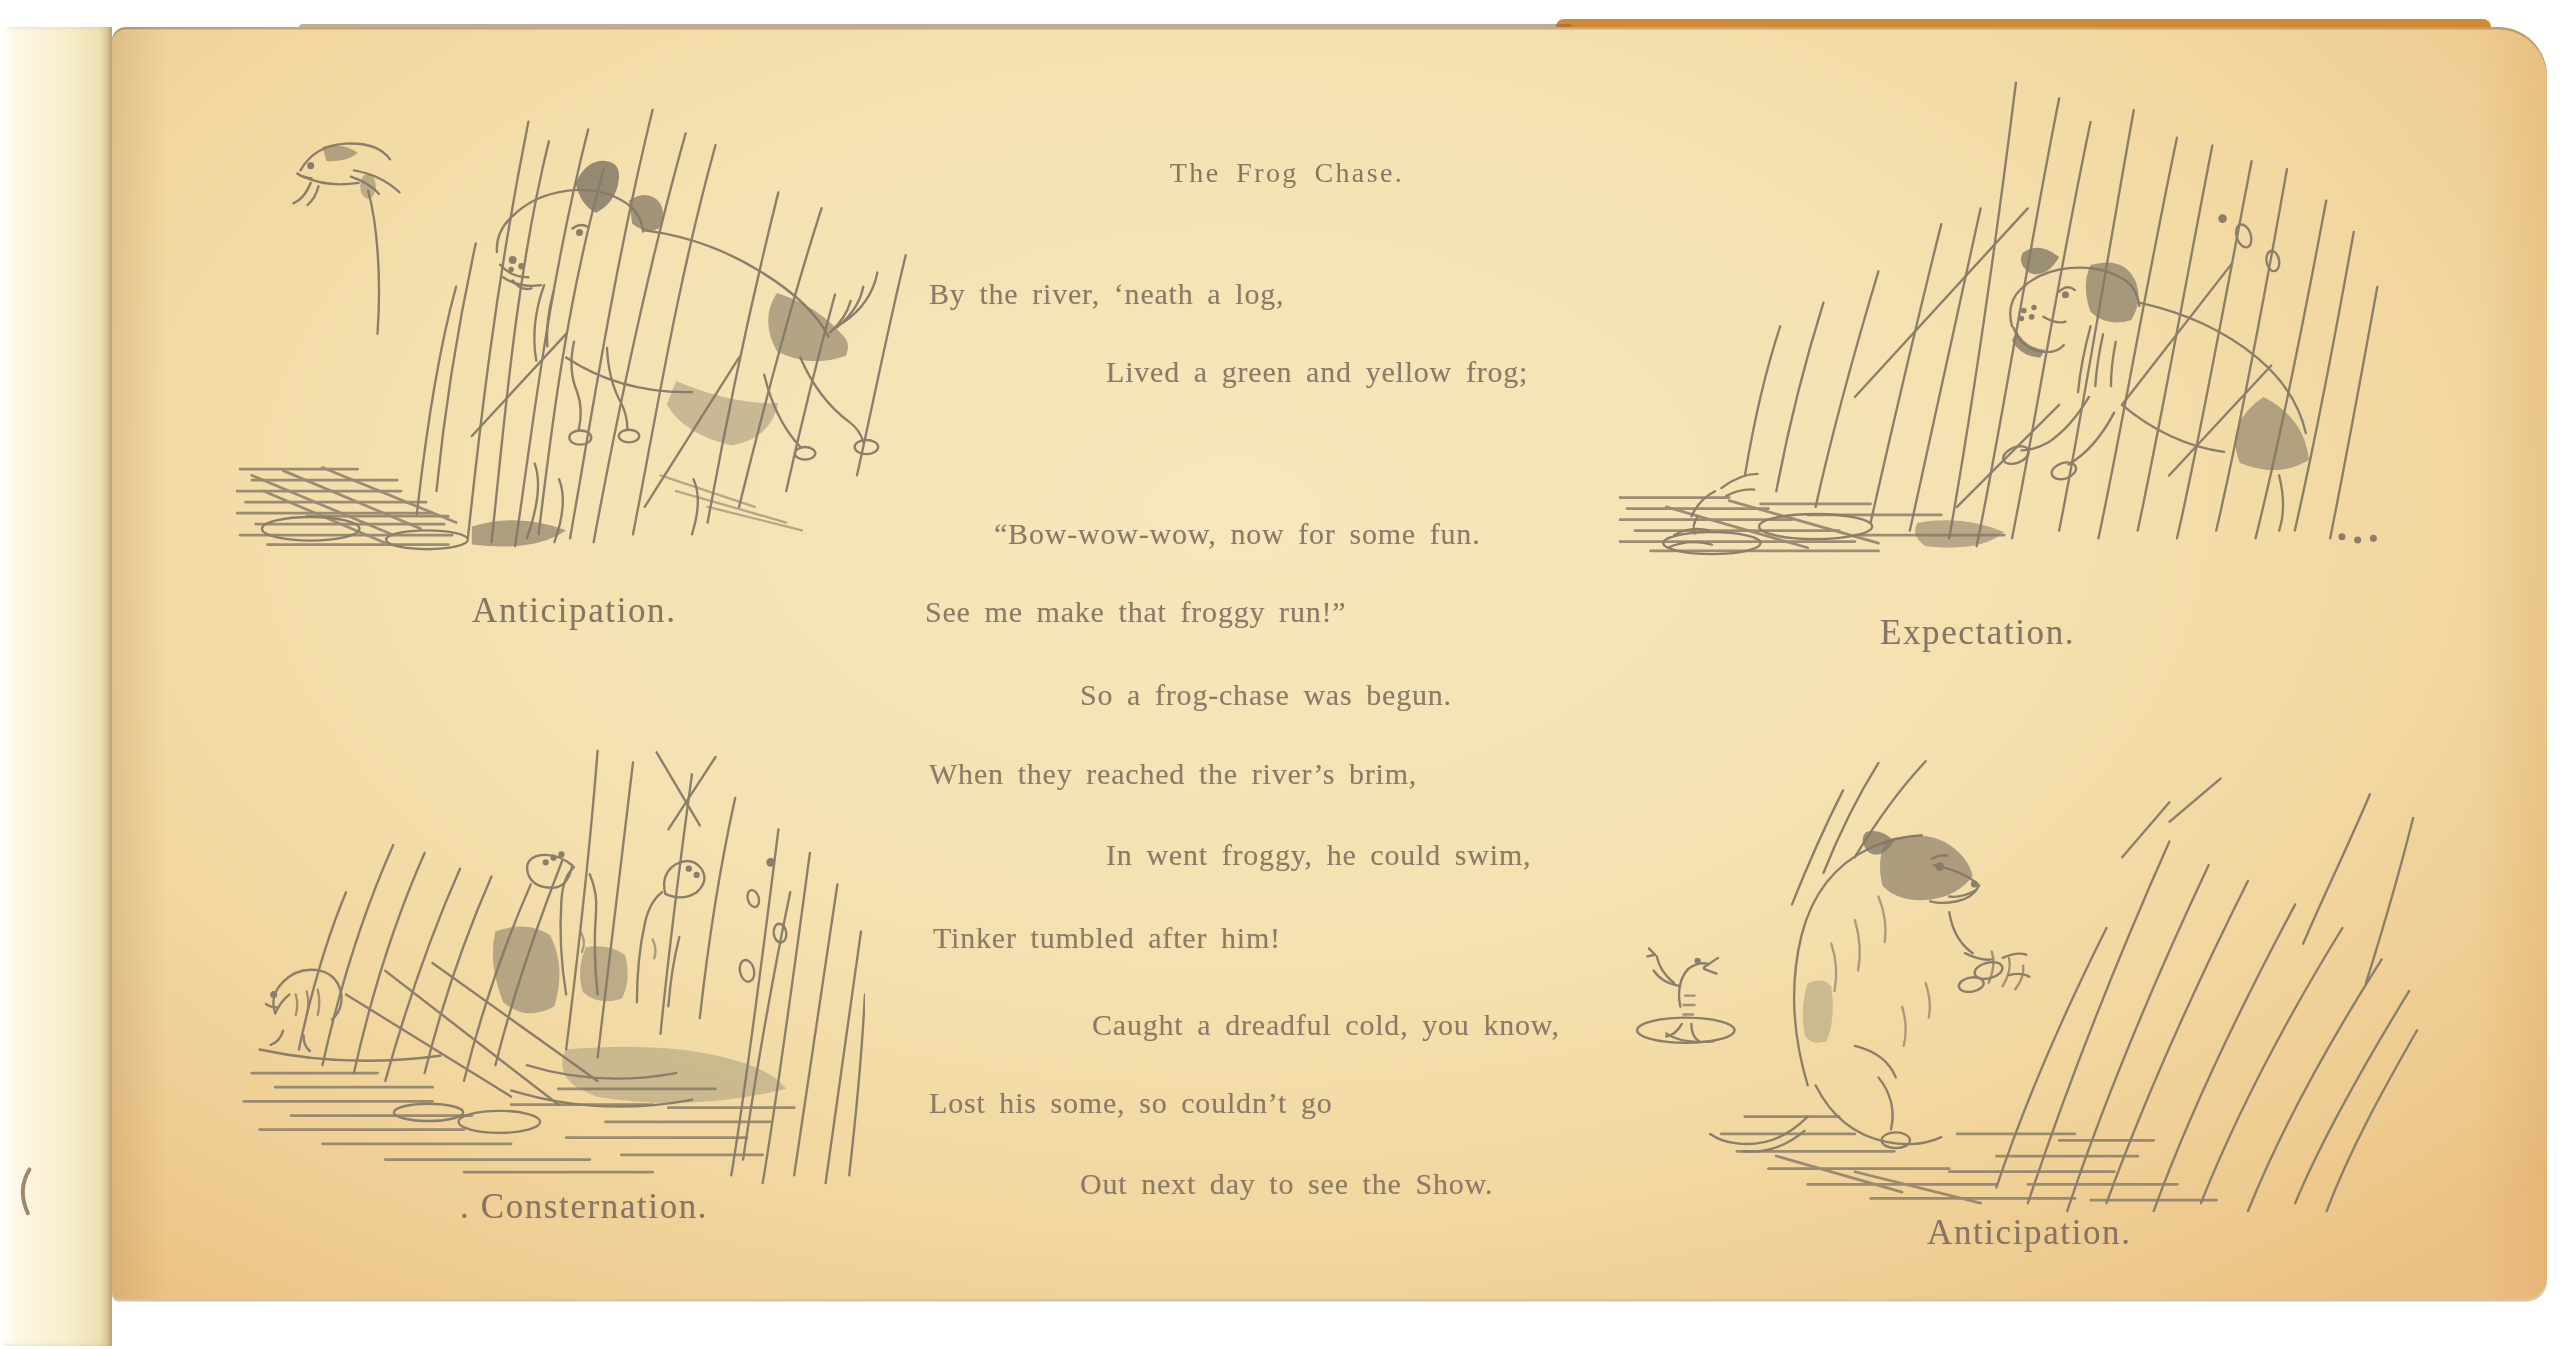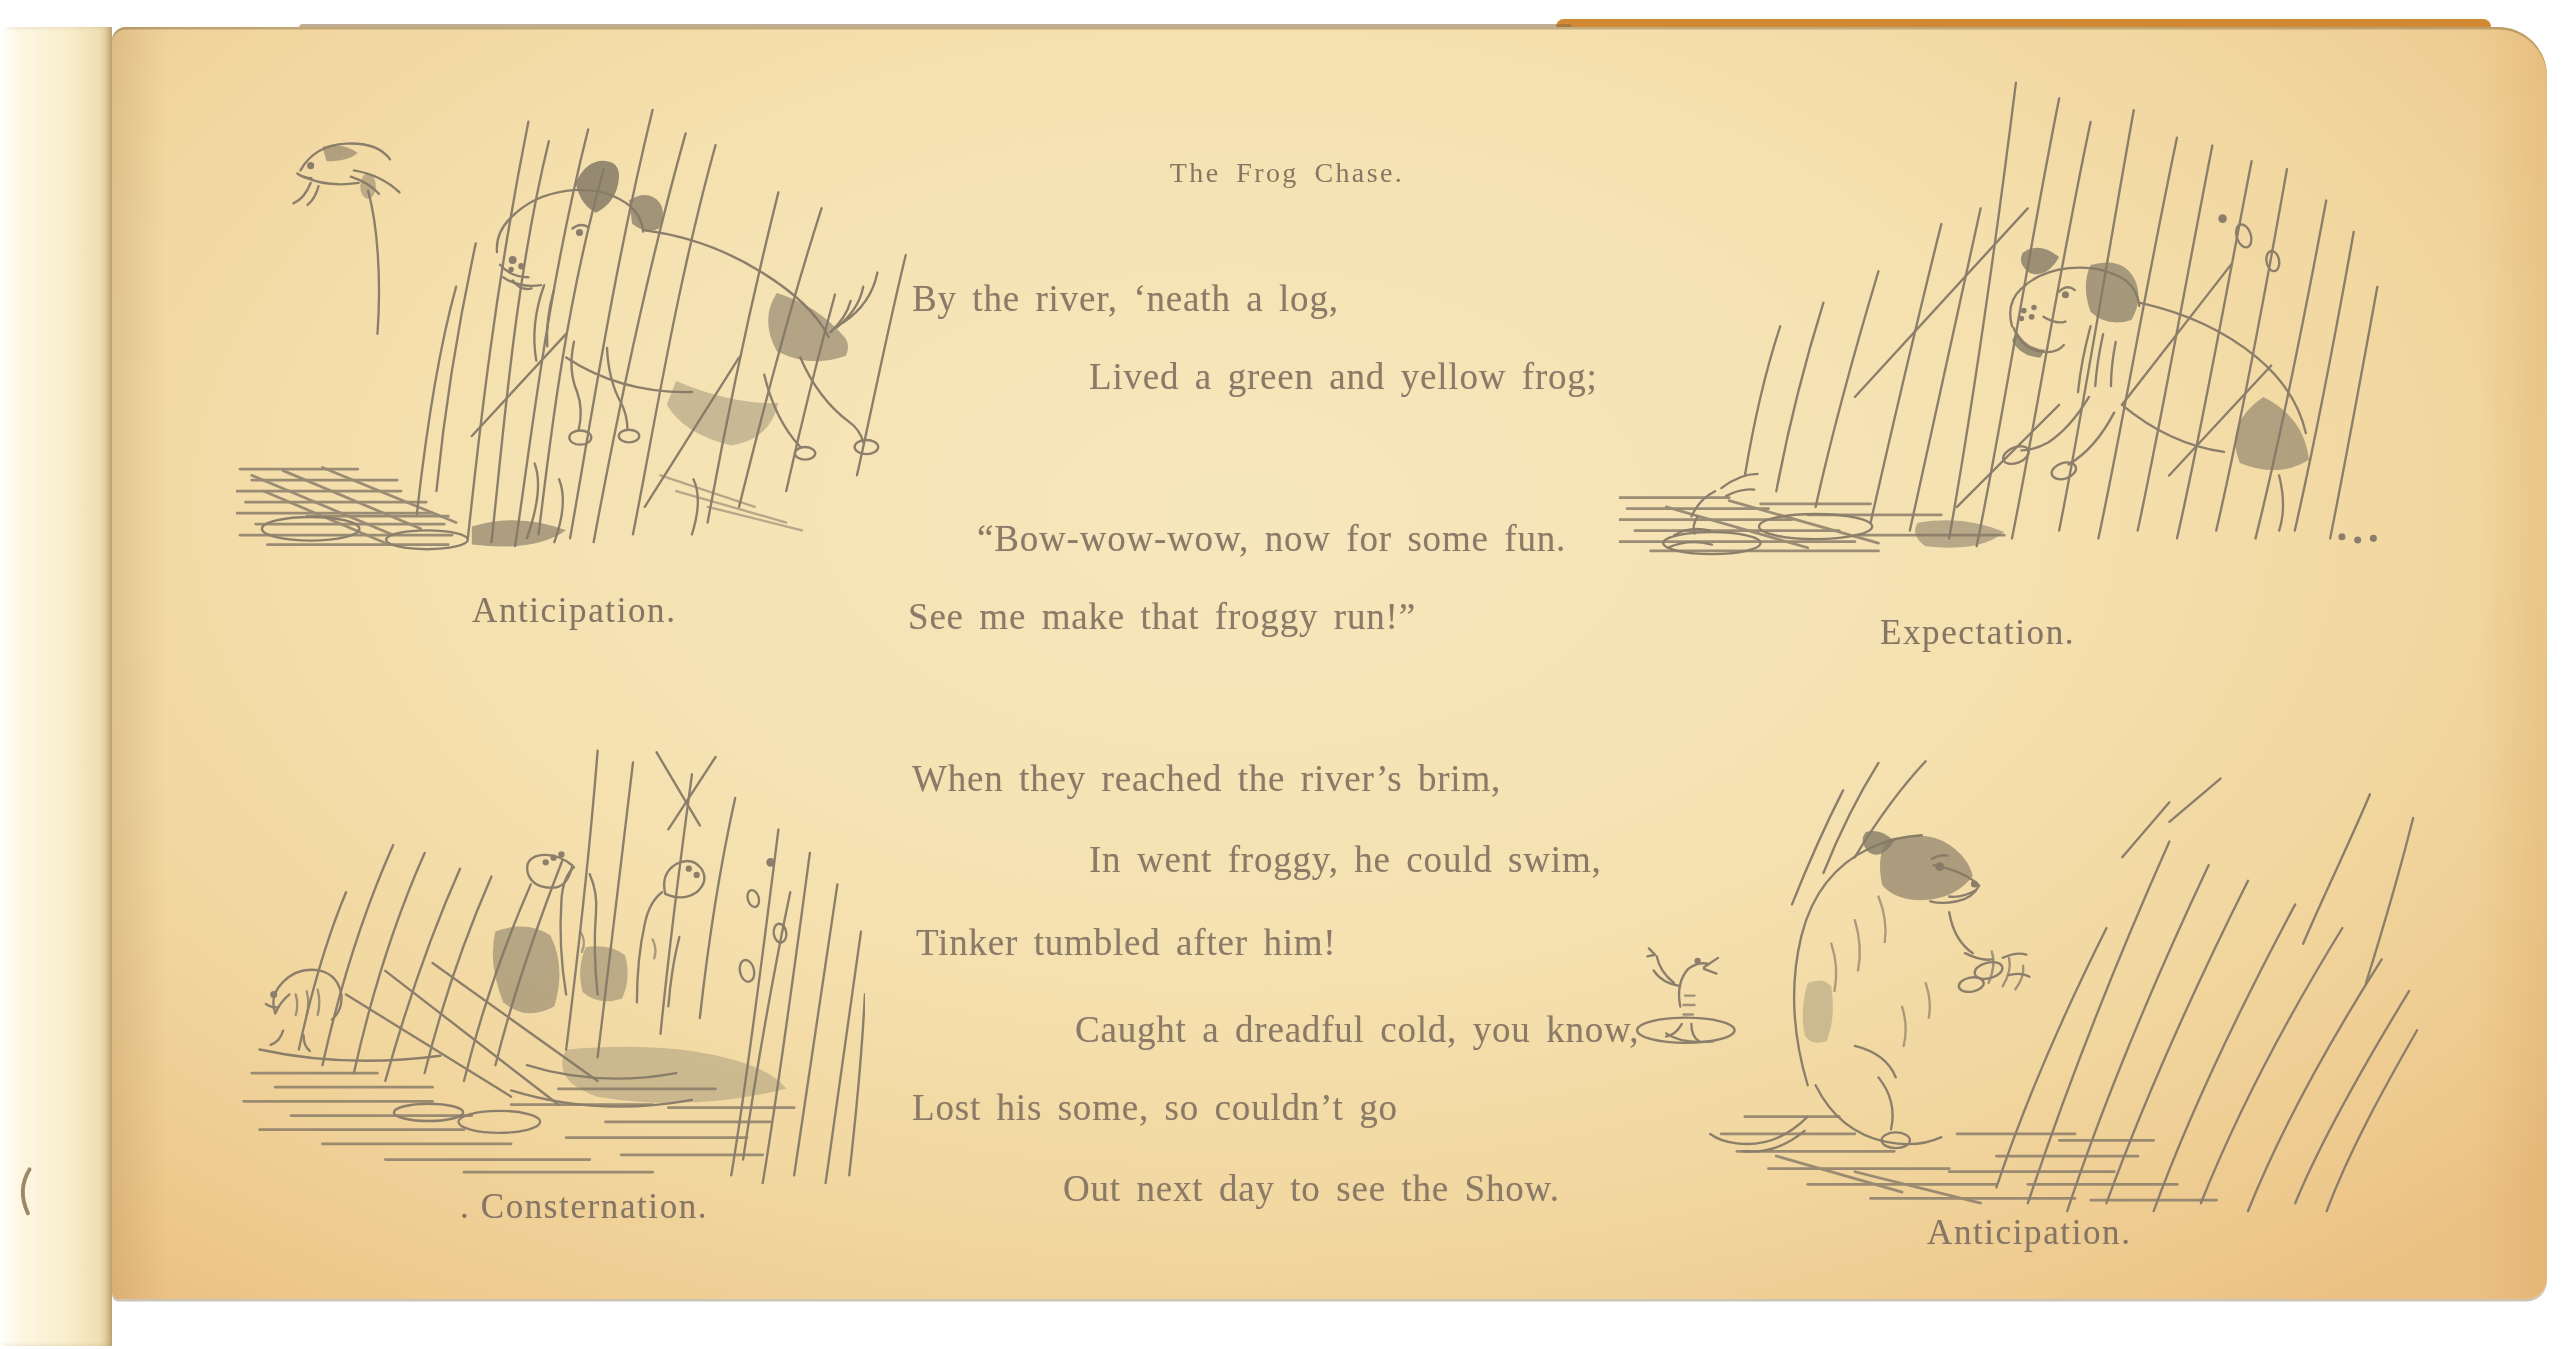--- a/index.html
+++ b/index.html
@@ -24,23 +24,23 @@
   .page::before{content:"";position:absolute;left:0;top:0;bottom:0;width:55px;
     background:linear-gradient(to right,rgba(150,110,60,.20),rgba(150,110,60,0));
     border-radius:14px 0 0 6.3px;}
   .page::after{content:"";position:absolute;right:0;top:0;bottom:0;width:71px;
     background:linear-gradient(to left,rgba(205,145,70,.22),rgba(205,145,70,0));
     border-radius:0 49px 20.4px 0;}
 
   .title{position:absolute;left:1063px;top:157px;width:448px;margin:0;
     font-size:28px;font-weight:normal;text-align:center;color:#877663;
     letter-spacing:2.4px;word-spacing:6.3px;}
-  .poem-line{position:absolute;font-size:37px;color:#8a7a67;
+  .poem-line{position:absolute;font-size:30px;color:#8a7a67;
     letter-spacing:0.8px;word-spacing:5.5px;white-space:nowrap;
-    text-shadow:0 0 0.8px rgba(138,122,103,.35);}
+    text-shadow:0 0 0.8px rgba(138,122,103,.35);margin-left:17px;}
   .caption{position:absolute;font-size:35px;color:#857565;letter-spacing:1.6px;
     white-space:nowrap;text-shadow:0 0 0.8px rgba(138,122,103,.3);}
 
   .illo{position:absolute;}
   .illo svg{display:block;}
 </style>
 </head>
 <body>
 
 <div id="stage">
@@ -427,20 +427,21 @@
     </svg>
   </div>
   <div class="caption" style="left:1927px;top:1213px">Anticipation.</div>
 
   <h1 class="title">The Frog Chase.</h1>
 
   <div class="poem-line" style="left:912px;top:277px">By the river, ‘neath a log,</div>
   <div class="poem-line" style="left:1089px;top:355px">Lived a green and yellow frog;</div>
   <div class="poem-line" style="left:977px;top:517px">“Bow-wow-wow, now for some fun.</div>
   <div class="poem-line" style="left:908px;top:595px">See me make that froggy run!”</div>
+  <div class="poem-line" style="left:1063px;top:678px">So a frog-chase was begun.</div>
   <div class="poem-line" style="left:912px;top:757px">When they reached the river’s brim,</div>
   <div class="poem-line" style="left:1089px;top:838px">In went froggy, he could swim,</div>
   <div class="poem-line" style="left:916px;top:921px">Tinker tumbled after him!</div>
   <div class="poem-line" style="left:1075px;top:1008px">Caught a dreadful cold, you know,</div>
   <div class="poem-line" style="left:912px;top:1086px">Lost his some, so couldn’t go</div>
   <div class="poem-line" style="left:1063px;top:1167px">Out next day to see the Show.</div>
 
 </div>
 
 

